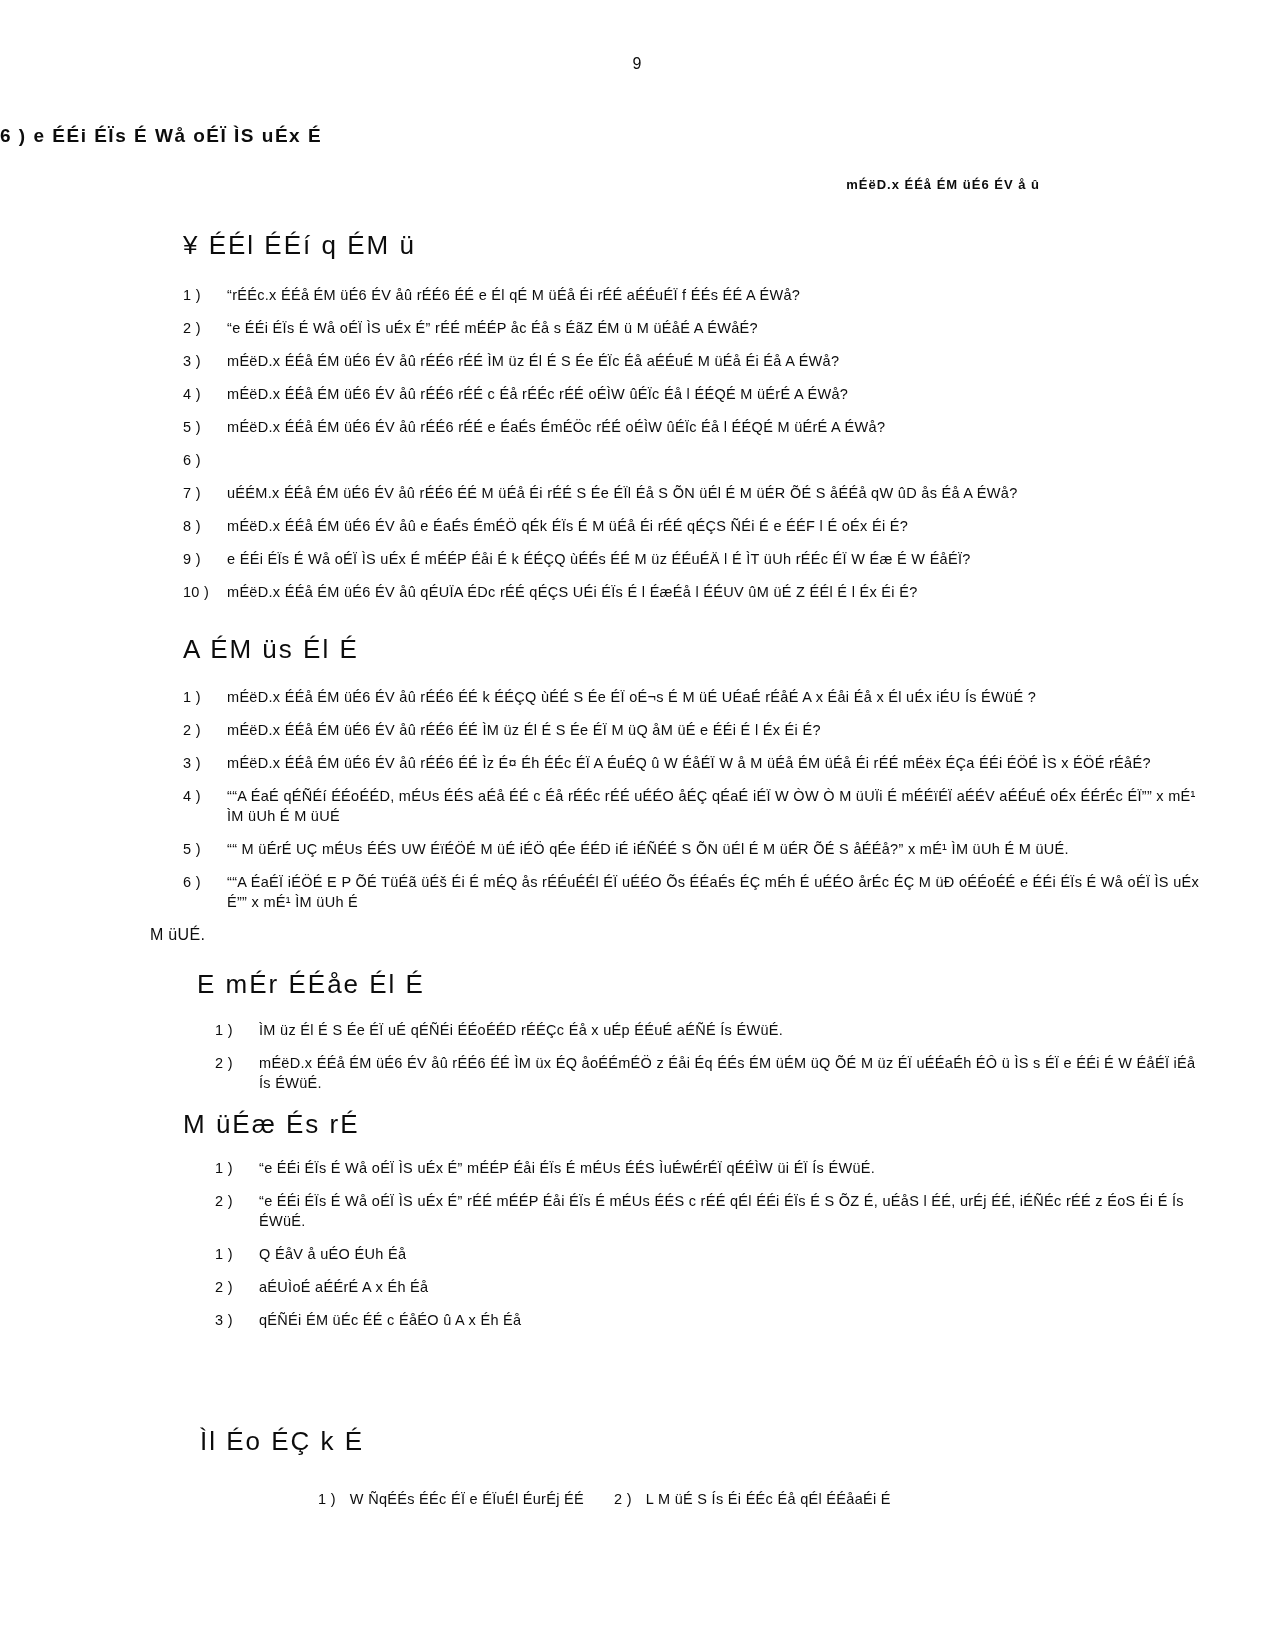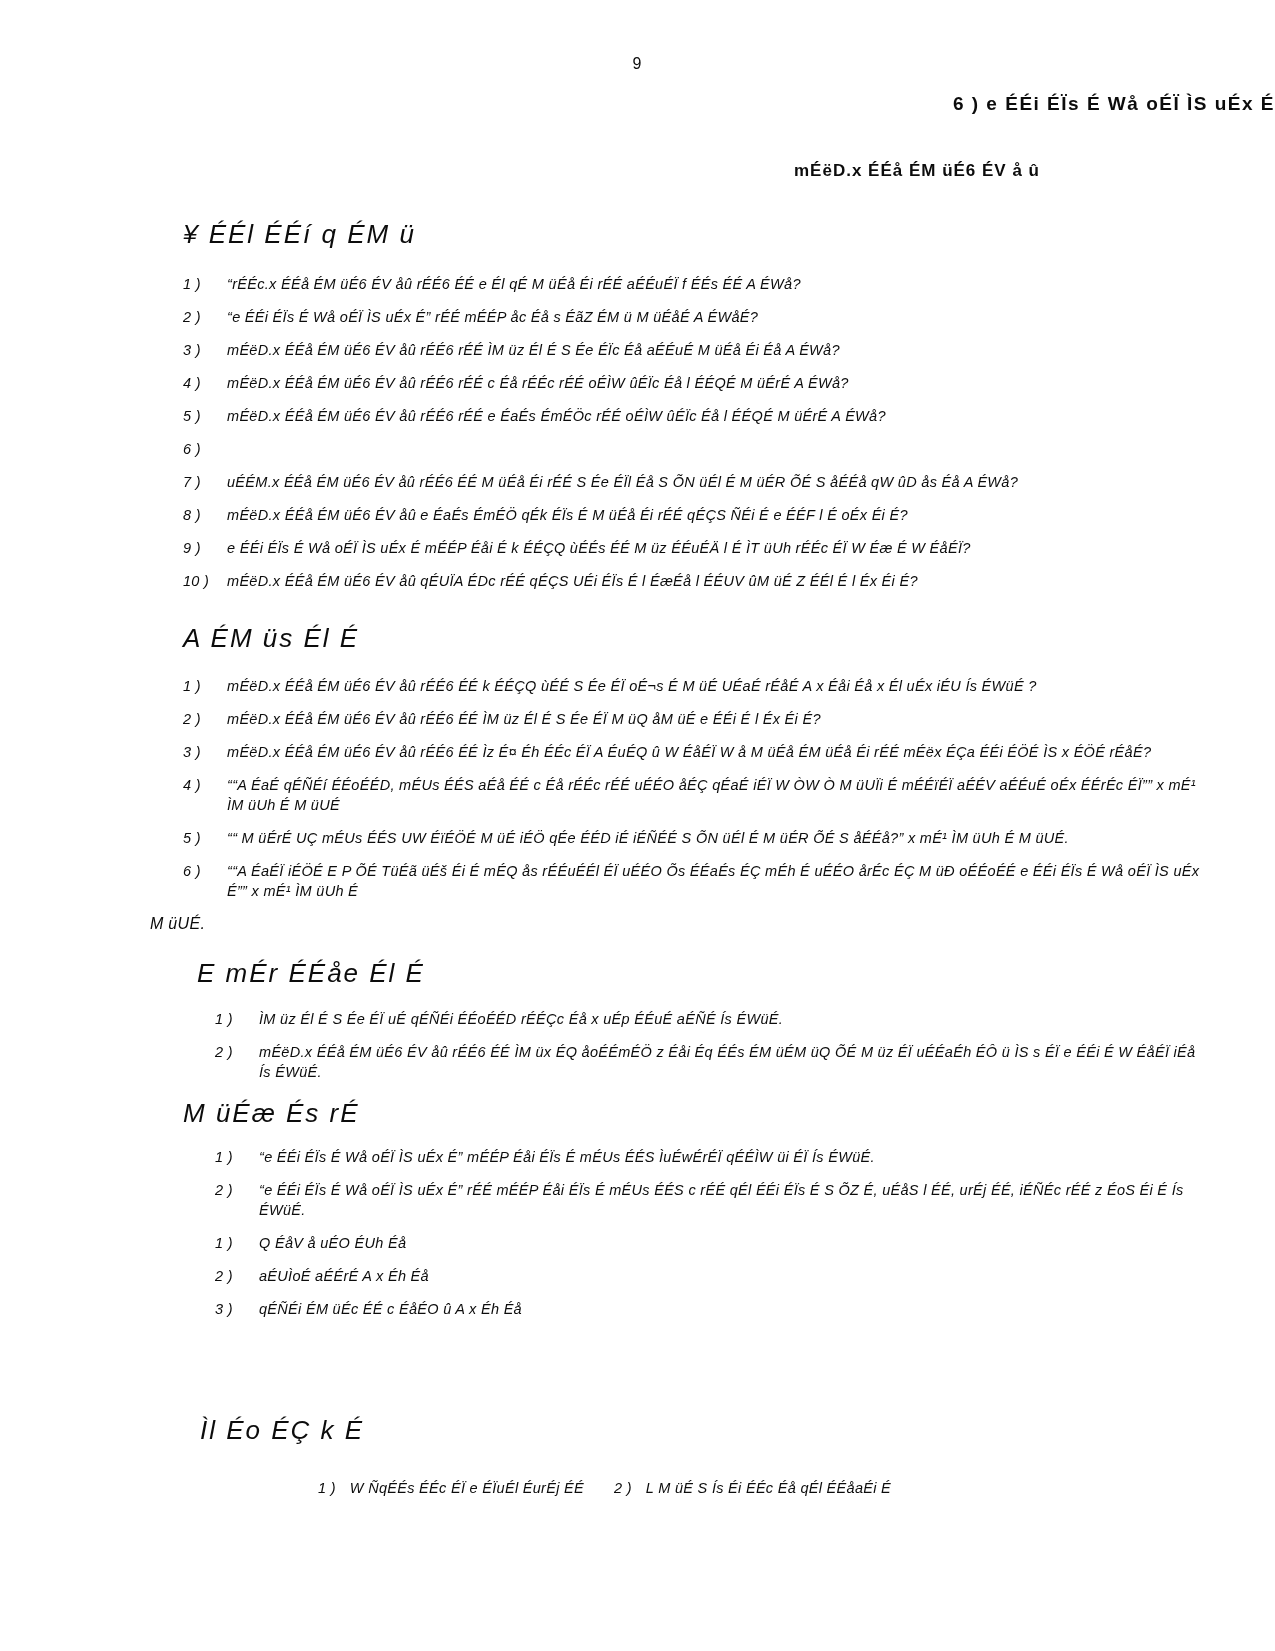--- a/index.html
+++ b/index.html
@@ -9,38 +9,37 @@
     color:#0c0c0c;
     overflow:hidden;
   }
   .pageno{
     text-align:center;
     padding-top:55px;
     font-size:16px;
     letter-spacing:1px;
   }
   .title{
-    text-align:right;
-    margin-top:20px;
+    text-align:left;
+    margin-top:52px;
     font-size:19px;
     font-weight:bold;
     letter-spacing:1.5px;
   }
   .byline{
     text-align:right;
-    margin-top:46px;
+    margin-top:30px;
     margin-right:235px;
-    font-size:17px;
+    font-size:13px;
     font-weight:bold;
     letter-spacing:1px;
   }
   .content{
     margin-left:183px;
     margin-right:70px;
-    font-style:italic;
   }
   .sec-h{
     font-size:26px;
     font-weight:normal;
     letter-spacing:2px;
     margin:0;
   }
   .sec-h.h1{margin-top:38px;margin-bottom:24px;}
   .sec-h.h2{margin-top:32px;margin-bottom:22px;}
   .sec-h.h3{margin-top:18px;margin-bottom:20px;margin-left:14px;}

